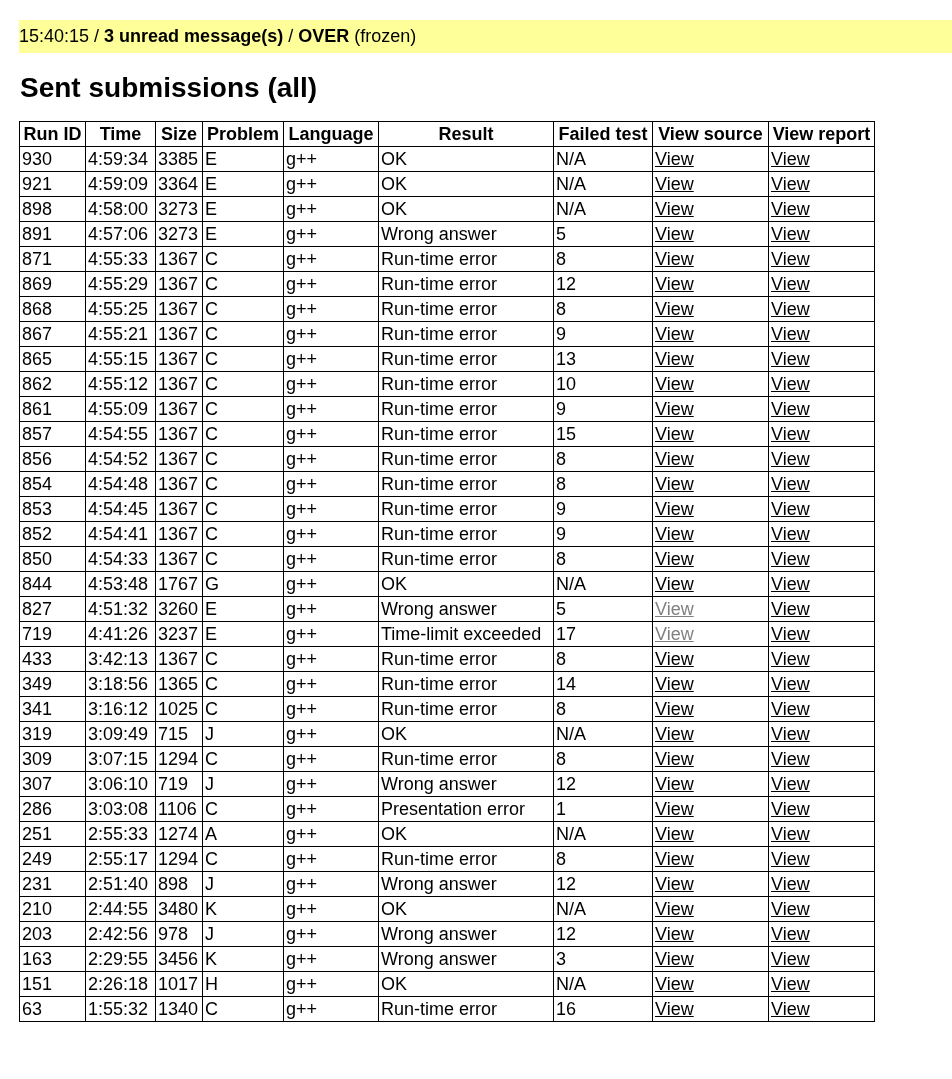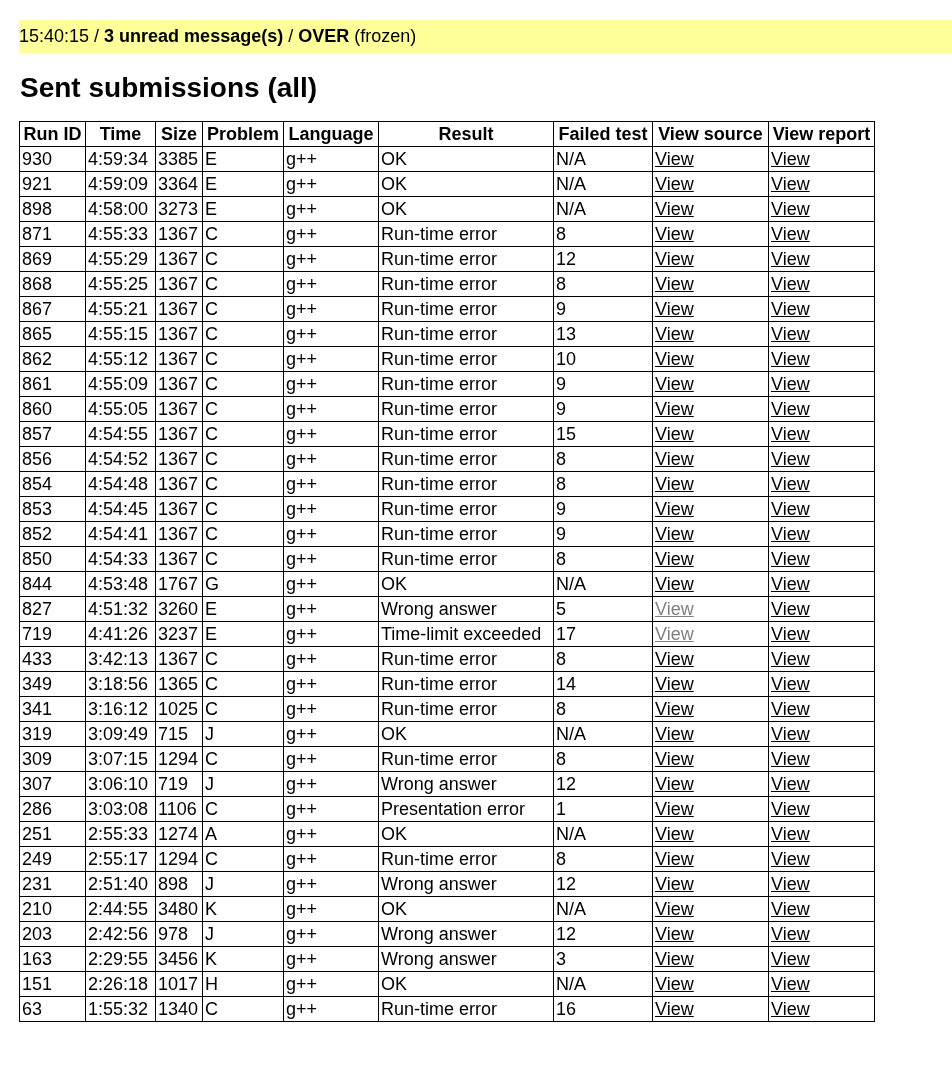--- a/index.html
+++ b/index.html
@@ -99,20 +99,31 @@
     <td>4:58:00</td>
     <td>3273</td>
     <td>E</td>
     <td>g++</td>
     <td>OK</td>
     <td>N/A</td>
     <td><a href="#">View</a></td>
     <td><a href="#">View</a></td>
   </tr>
 
+  <tr>
+    <td>891</td>
+    <td>4:57:06</td>
+    <td>3273</td>
+    <td>E</td>
+    <td>g++</td>
+    <td>Wrong answer</td>
+    <td>5</td>
+    <td><a href="#">View</a></td>
+    <td><a href="#">View</a></td>
+  </tr>
 
   <tr>
     <td>871</td>
     <td>4:55:33</td>
     <td>1367</td>
     <td>C</td>
     <td>g++</td>
     <td>Run-time error</td>
     <td>8</td>
     <td><a href="#">View</a></td>
@@ -184,31 +195,20 @@
     <td>4:55:09</td>
     <td>1367</td>
     <td>C</td>
     <td>g++</td>
     <td>Run-time error</td>
     <td>9</td>
     <td><a href="#">View</a></td>
     <td><a href="#">View</a></td>
   </tr>
 
-  <tr>
-    <td>860</td>
-    <td>4:55:05</td>
-    <td>1367</td>
-    <td>C</td>
-    <td>g++</td>
-    <td>Run-time error</td>
-    <td>9</td>
-    <td><a href="#">View</a></td>
-    <td><a href="#">View</a></td>
-  </tr>
 
 
   <tr>
     <td>857</td>
     <td>4:54:55</td>
     <td>1367</td>
     <td>C</td>
     <td>g++</td>
     <td>Run-time error</td>
     <td>15</td>

